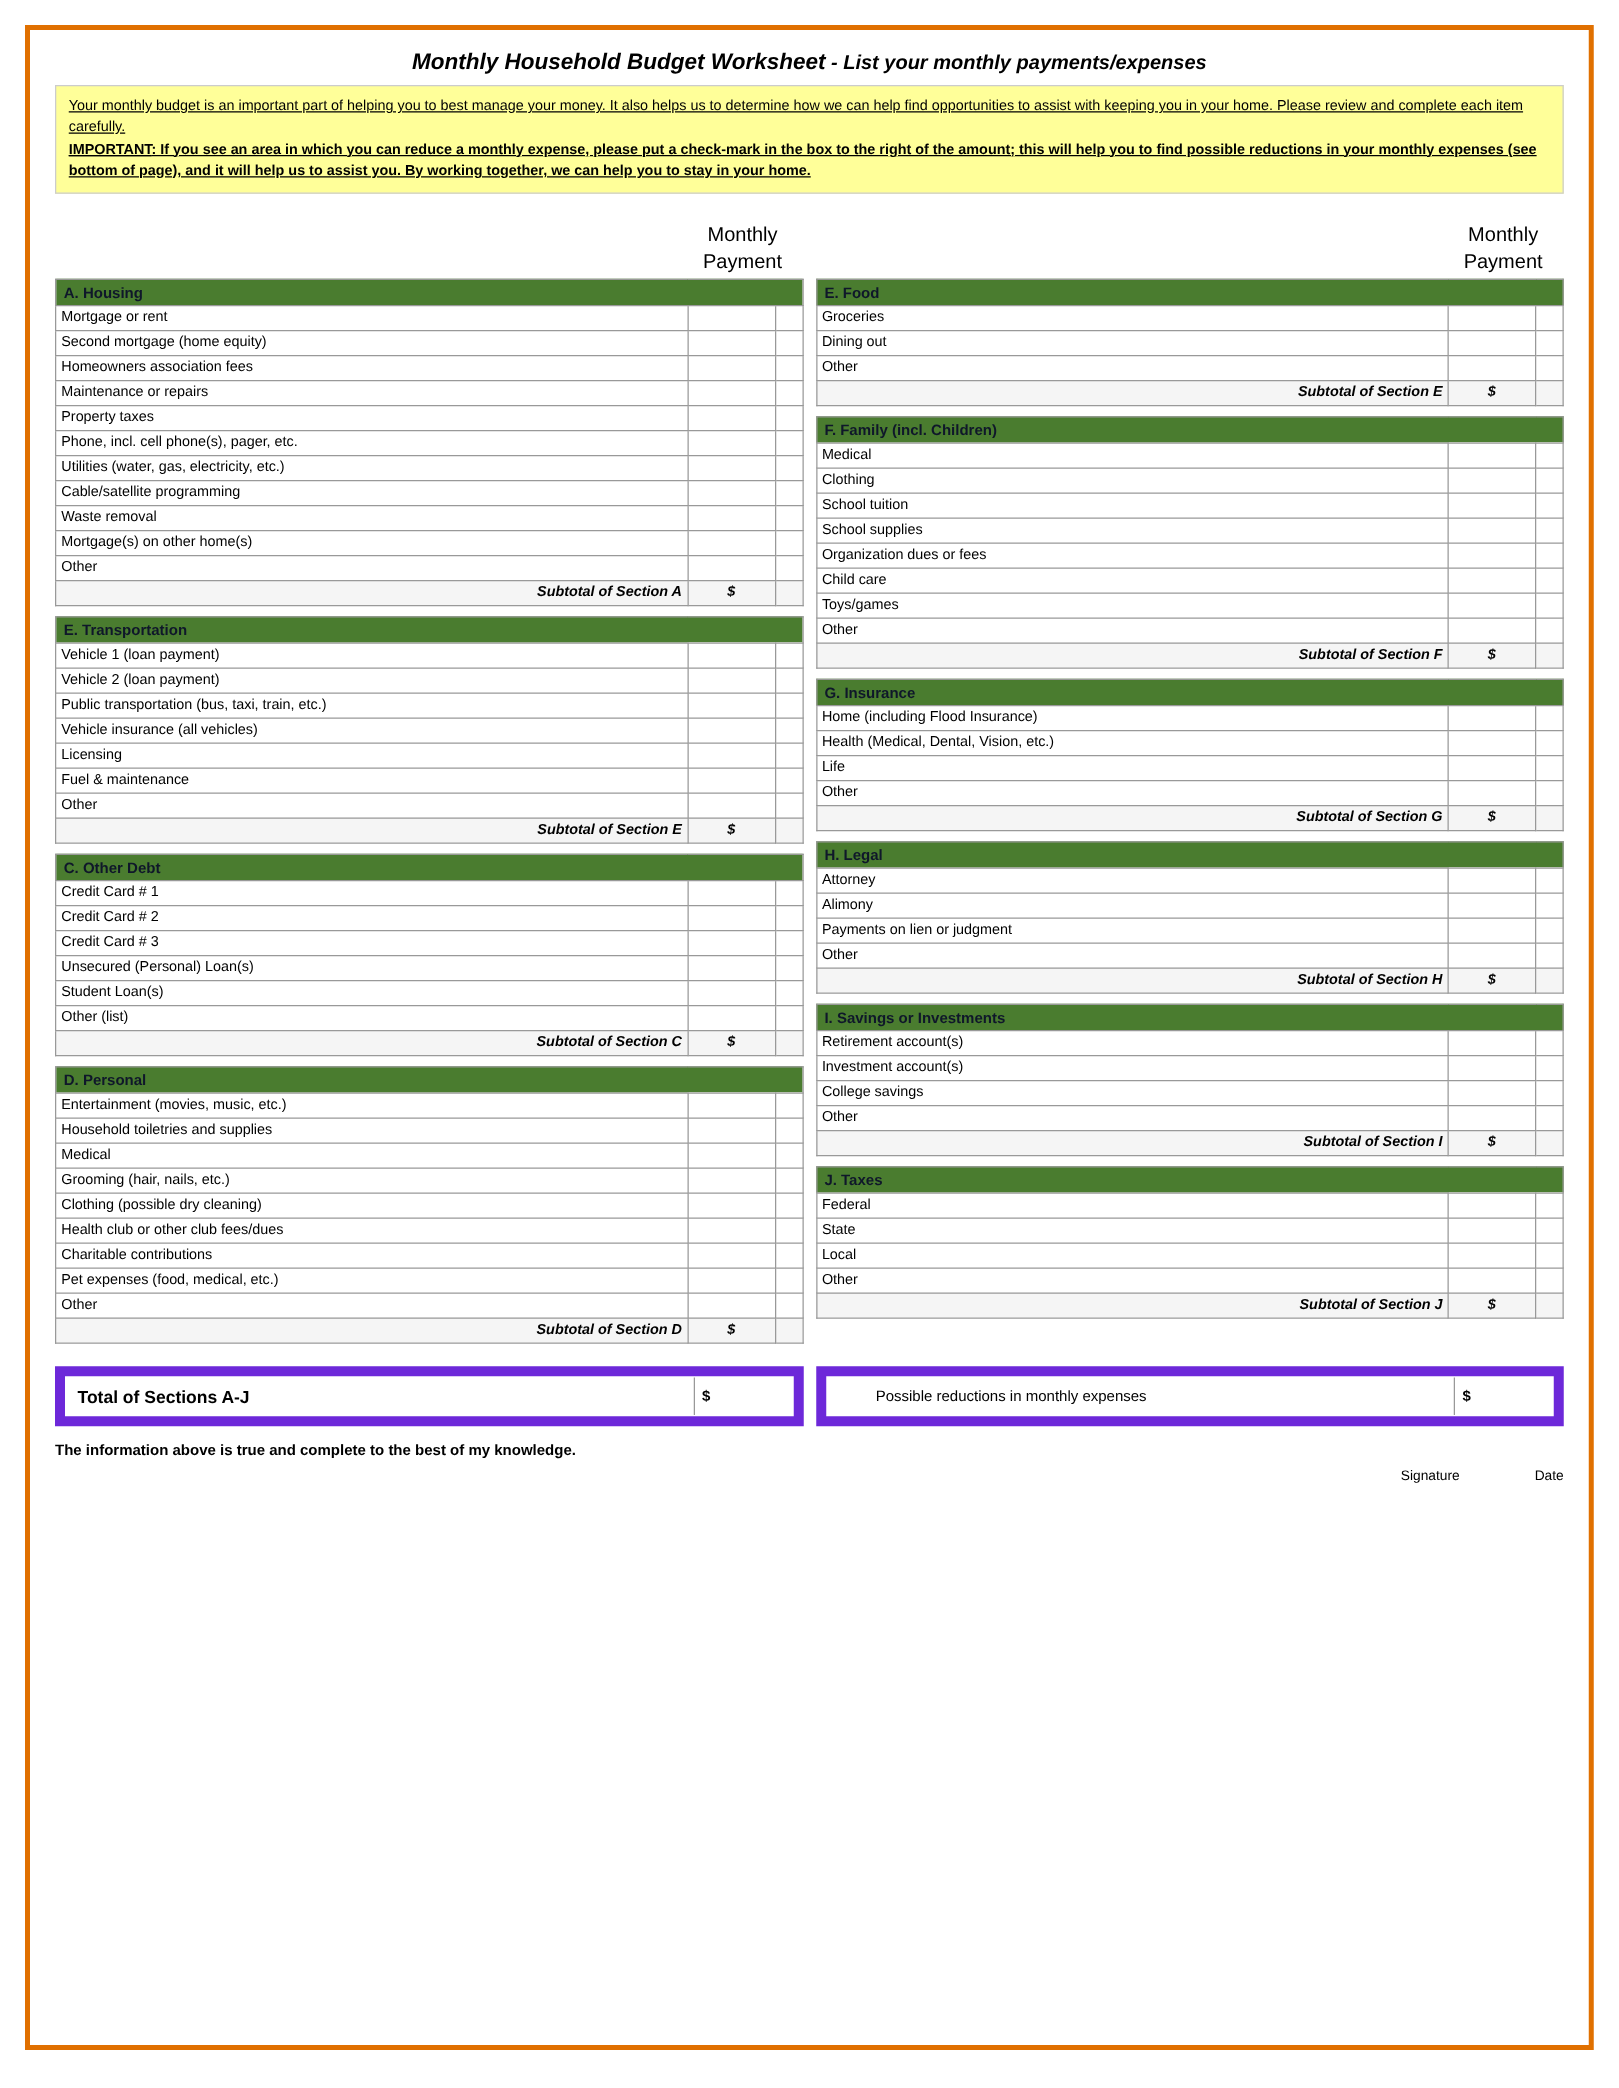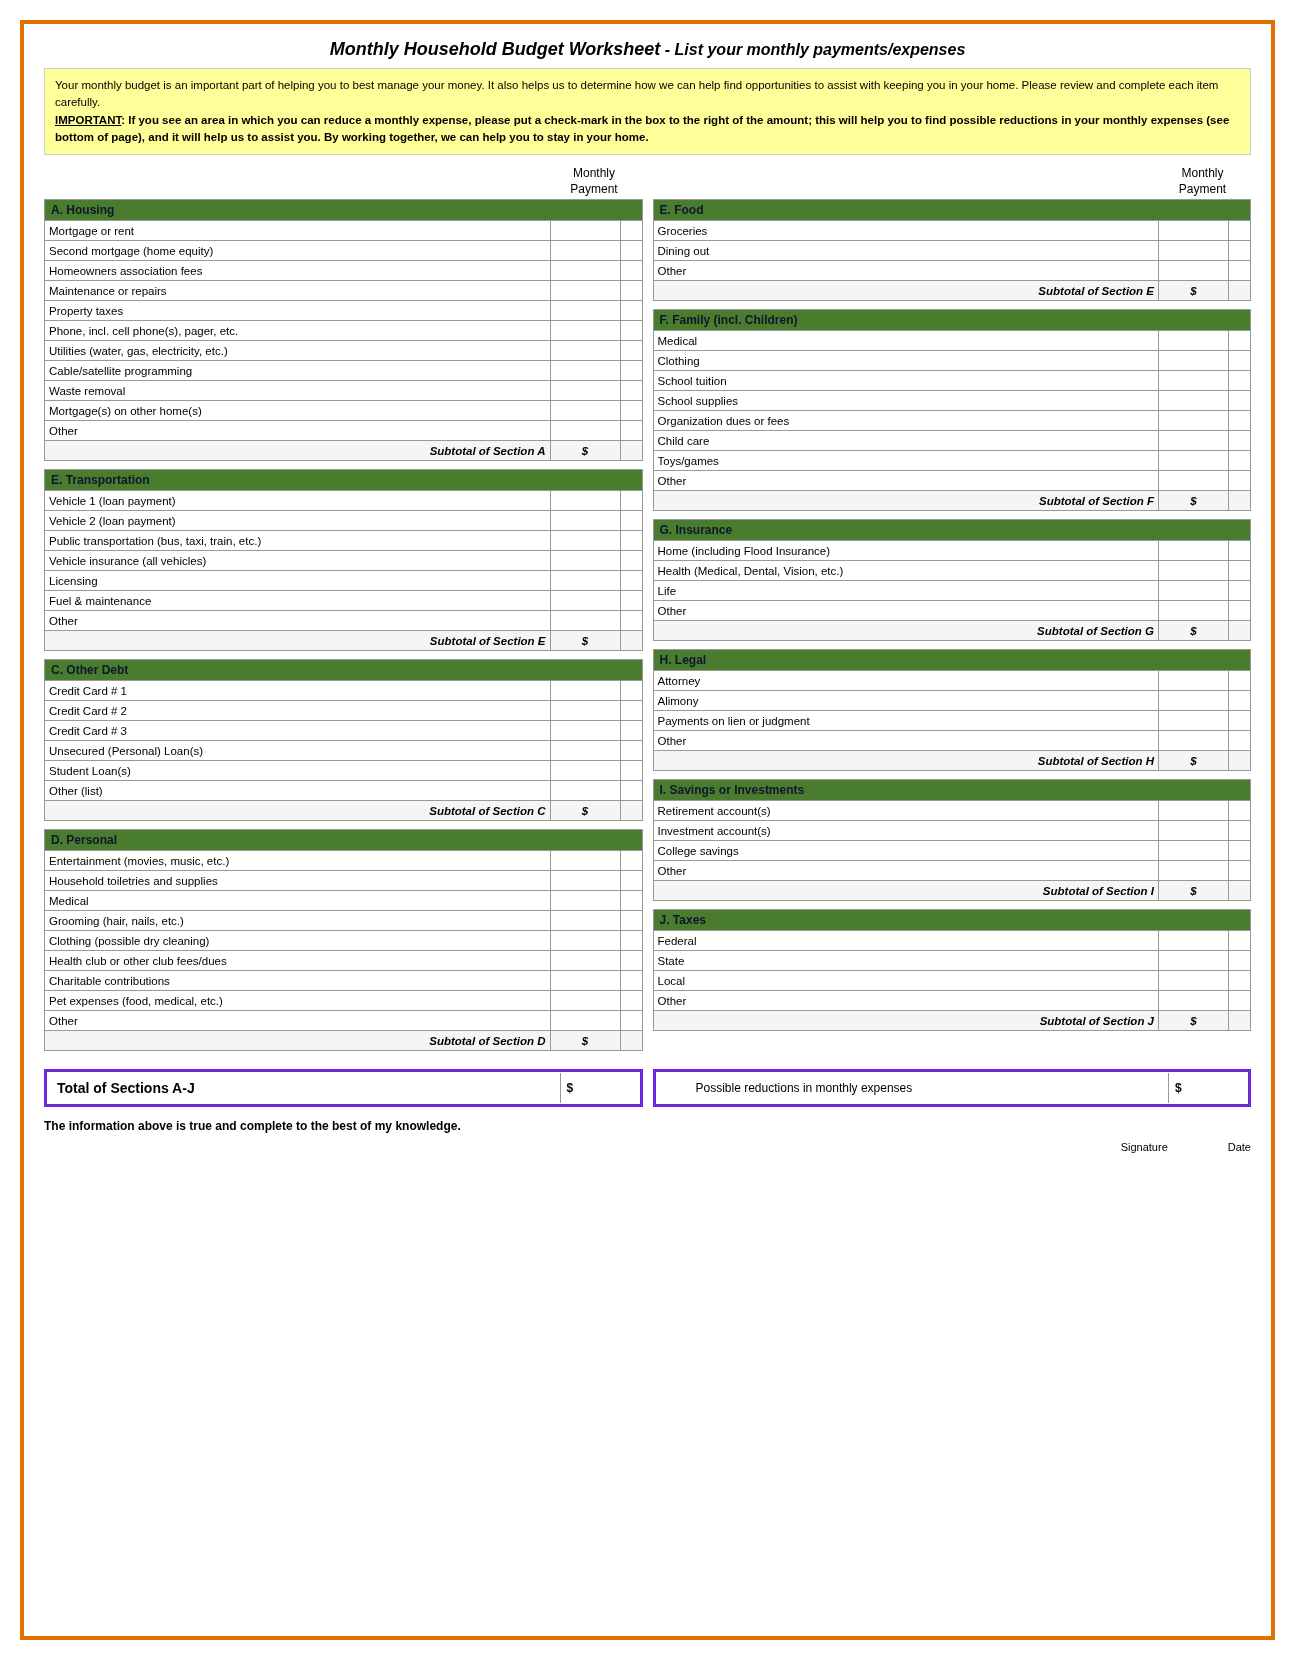--- a/index.html
+++ b/index.html
@@ -25,22 +25,23 @@
     }
     .title span {
       font-weight: bold;
       font-style: italic;
     }
     .intro-box {
       background: #ffff99;
       border: 1px solid #ccc;
       padding: 8px 10px;
       font-size: 11.5px;
-      margin-bottom: 11px;
+      margin-bottom: 24px;
       line-height: 1.5;
+      text-decoration: underline;
     }
     .intro-box .important {
       font-weight: bold;
       text-decoration: underline;
     }
     .intro-box .bold-text {
       font-weight: bold;
     }
     .main-grid {
       display: grid;
@@ -95,21 +96,21 @@
       text-align: center;
       font-weight: bold;
     }
     .total-section {
       margin-top: 10px;
       display: grid;
       grid-template-columns: 1fr 1fr;
       gap: 0 10px;
     }
     .total-box {
-      border: 3px solid #6d28d9;
+      border: 8px solid #6d28d9;
       display: flex;
       align-items: center;
     }
     .total-box .label-part {
       padding: 8px 10px;
       font-weight: bold;
       font-size: 14px;
       flex: 1;
     }
     .total-box .dollar-part {
@@ -133,21 +134,21 @@
     }
     .header-top-row {
       display: grid;
       grid-template-columns: 1fr 1fr;
       gap: 0 10px;
       margin-bottom: 2px;
     }
     .col-monthly-header {
       display: flex;
       justify-content: flex-end;
-      font-size: 12px;
+      font-size: 16px;
       padding-right: 2px;
     }
     .monthly-payment-header {
       width: 93px;
       text-align: center;
       line-height: 1.3;
     }
   </style>
 </head>
 <body>

